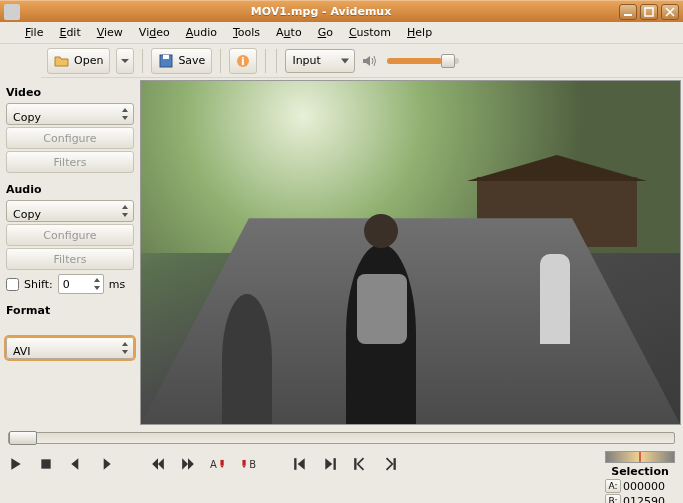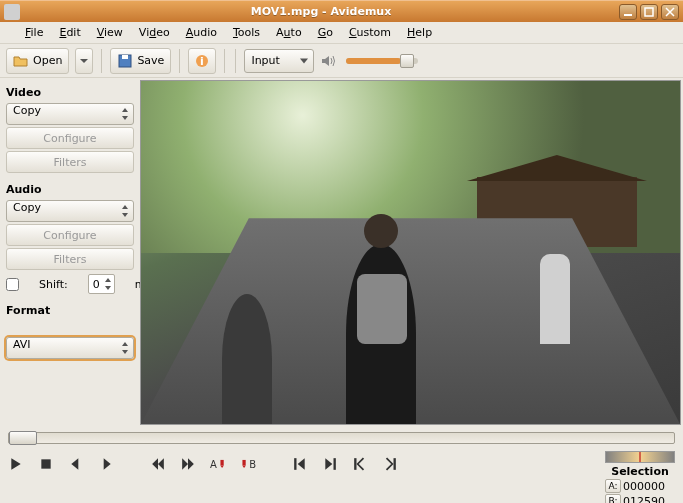--- a/index.html
+++ b/index.html
@@ -11,39 +11,39 @@
 .titlebar .title { flex: 1; text-align: center; font-weight: bold; text-shadow: 0 1px 0 rgba(0,0,0,.3); }
 .titlebar .winbtn { width: 18px; height: 16px; margin-left: 3px; background: linear-gradient(#e0c090,#c08040); border: 1px solid #8a5a2a; border-radius: 3px; display: flex; align-items: center; justify-content: center; cursor: pointer; }
 .titlebar .winbtn svg { width: 10px; height: 10px; }
 
 
 .menubar { height: 22px; background: #ece9e2; display: flex; align-items: center; padding: 0 17px; border-bottom: 1px solid #d7d3c8; }
 .menubar span { padding: 2px 8px; cursor: pointer; }
 .menubar span u { text-decoration: underline; }
 
 
-.toolbar { height: 34px; background: #ece9e2; display: flex; align-items: center; padding: 2px 6px; gap: 6px; border-bottom: 1px solid #d7d3c8; }
+.toolbar { height: 34px; background: #ece9e2; display: flex; align-items: center; padding: 2px 6px; gap: 6px; border-bottom: 1px solid #d7d3c8; margin-left: 41px; }
 .tbbtn { height: 26px; display: flex; align-items: center; gap: 4px; padding: 0 6px; border: 1px solid #c8c4b8; background: linear-gradient(#fdfcfa,#e4e0d6); border-radius: 3px; cursor: pointer; }
 .tbicon { width: 16px; height: 16px; display: flex; align-items: center; justify-content: center; }
 .sep { width: 1px; height: 24px; background: #c8c4b8; margin: 0 2px; }
 .dropdown { height: 24px; border: 1px solid #b0aca0; background: linear-gradient(#fdfcfa,#e4e0d6); border-radius: 3px; padding: 0 18px 0 6px; position: relative; display: flex; align-items: center; min-width: 70px; cursor: pointer; }
 .dropdown::after { content: ""; position: absolute; right: 5px; top: 50%; width: 0; height: 0; border-left: 4px solid transparent; border-right: 4px solid transparent; border-top: 5px solid #555; transform: translateY(-50%); }
 .slider { flex: 0 0 72px; height: 6px; background: #d0ccc0; border-radius: 3px; position: relative; margin-left: 4px; }
 .slider .fill { position: absolute; left: 0; top: 0; height: 100%; width: 76%; background: #e09040; border-radius: 3px; }
 .slider .thumb { position: absolute; left: 74%; top: -4px; width: 14px; height: 14px; background: linear-gradient(#fdfcfa,#d8d4c8); border: 1px solid #a09c90; border-radius: 2px; }
 
 
 .main { display: flex; height: 349px; }
 .sidebar { width: 140px; padding: 4px 6px; background: #ece9e2; display: flex; flex-direction: column; gap: 2px; }
 .sidebar h4 { font-size: 11px; font-weight: bold; margin: 4px 0 2px 0; }
-.sidecombo { height: 22px; border: 1px solid #b0aca0; background: linear-gradient(#fdfcfa,#e4e0d6); border-radius: 3px; padding: 0 18px 0 6px; position: relative; display: flex; align-items: flex-start; cursor: pointer; }
+.sidecombo { height: 22px; border: 1px solid #b0aca0; background: linear-gradient(#fdfcfa,#e4e0d6); border-radius: 3px; padding: 0 18px 0 6px; position: relative; display: flex; align-items: flex-end; cursor: pointer; }
 .sidecombo::after { content: ""; position: absolute; right: 5px; top: 4px; width: 0; height: 0; border-left: 3px solid transparent; border-right: 3px solid transparent; border-bottom: 4px solid #555; }
 .sidecombo::before { content: ""; position: absolute; right: 5px; bottom: 4px; width: 0; height: 0; border-left: 3px solid transparent; border-right: 3px solid transparent; border-top: 4px solid #555; }
 .sidebtn { height: 22px; border: 1px solid #c8c4b8; background: linear-gradient(#fdfcfa,#e4e0d6); border-radius: 3px; display: flex; align-items: center; justify-content: center; color: #999; cursor: pointer; }
-.shiftrow { display: flex; align-items: center; gap: 20px; margin-top: 2px; }
+.shiftrow { display: flex; align-items: center; gap: 5px; margin-top: 2px; }
 .shiftrow input[type=checkbox] { width: 13px; height: 13px; }
 .spin { width: 46px; height: 20px; border: 1px solid #b0aca0; background: #fff; border-radius: 2px; padding: 0 14px 0 4px; position: relative; display: flex; align-items: center; }
 .spin::after { content: ""; position: absolute; right: 3px; top: 3px; width: 0; height: 0; border-left: 3px solid transparent; border-right: 3px solid transparent; border-bottom: 4px solid #555; }
 .spin::before { content: ""; position: absolute; right: 3px; bottom: 3px; width: 0; height: 0; border-left: 3px solid transparent; border-right: 3px solid transparent; border-top: 4px solid #555; }
 .highlight { box-shadow: 0 0 0 2px #e0a050; margin-top: 16px; }
 
 .preview { flex: 1; background: linear-gradient(160deg,#a8c890 0%, #5a7050 35%, #4a4a4a 60%, #3a3a3a 100%); position: relative; margin: 2px 2px 2px 0; border: 1px solid #999; overflow: hidden; }
 .preview .sky { position: absolute; top: 0; left: 0; right: 0; height: 50%; background: radial-gradient(circle at 30% 20%, #e8f0d8 0%, #90b070 30%, #506040 70%); }
 .preview .road { position: absolute; bottom: 0; left: 0; right: 0; height: 60%; background: linear-gradient(180deg, #707070 0%, #4a4a4a 100%); clip-path: polygon(20% 0%, 80% 0%, 100% 100%, 0% 100%); }
 .preview .person { position: absolute; background: #2a2a2a; border-radius: 50% 50% 0 0; }

